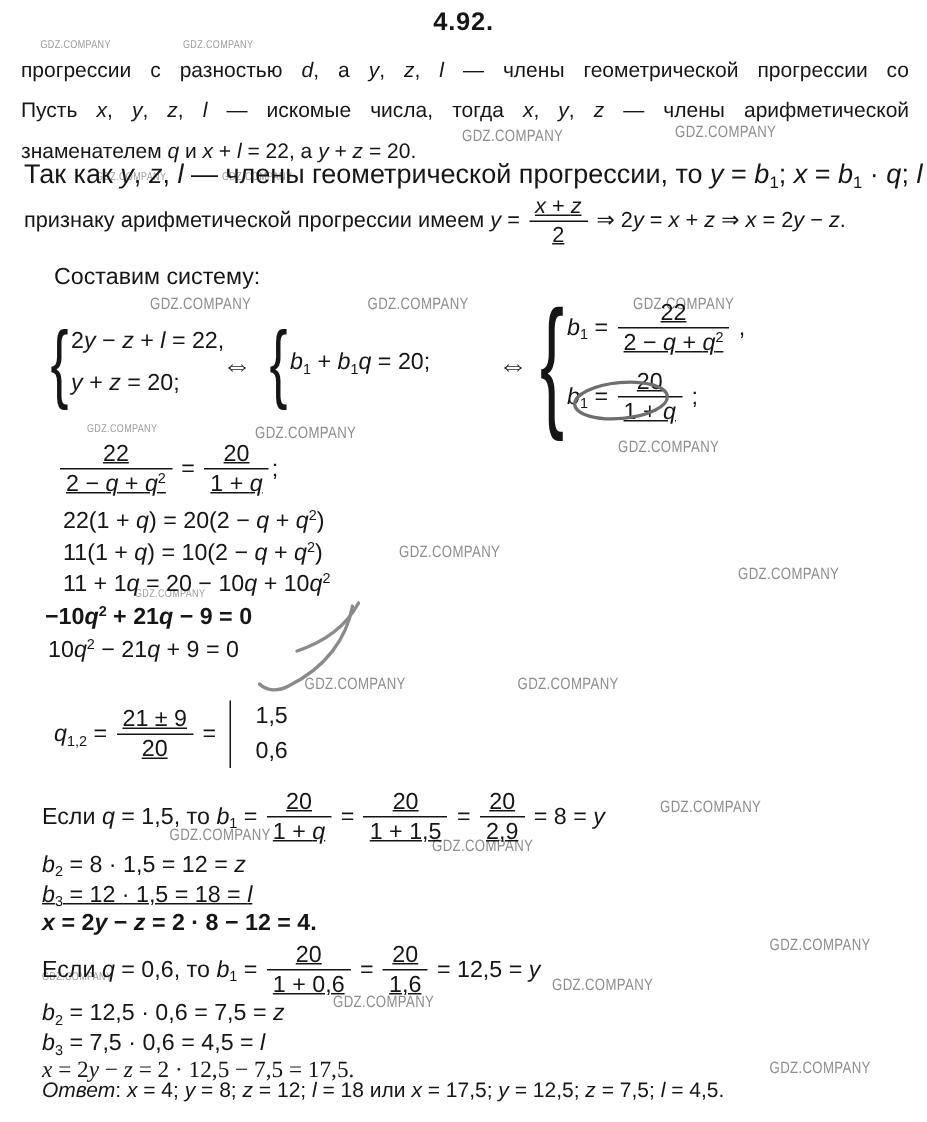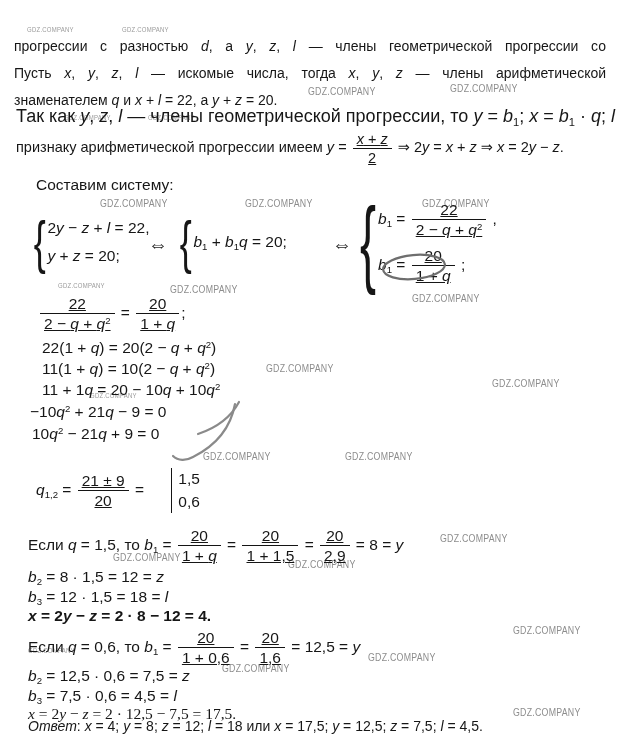--- a/index.html
+++ b/index.html
@@ -12,21 +12,21 @@
   sub { font-size:0.62em; vertical-align:-0.32em; line-height:0; }
   sup { font-size:0.62em; vertical-align:0.55em; line-height:0; }
   .title { top:5px; left:0; width:618px; text-align:center; font-size:17px; font-weight:bold; letter-spacing:0.5px; }
   .para { left:14px; top:33px; width:592px; font-size:14px; line-height:27px; }
   .para .justify { text-align:justify; text-align-last:justify; }
   .mathline { white-space:nowrap; font-size:15.5px; line-height:20px; }
   .tall { line-height:46px; }
   .frac { display:inline-block; vertical-align:middle; text-align:center; margin:0 2px; }
   .frac .num, .frac .den { display:block; padding:0 4px; line-height:1.25;text-decoration:underline; }
   .frac .den { border-top:1.6px solid #141414; }
-  .cases { display:inline-flex; flex-direction:column; vertical-align:middle; border-left:1.8px solid #141414; padding-left:6px; margin-left:23px; line-height:1.45; text-align:left; }
+  .cases { display:inline-flex; flex-direction:column; vertical-align:middle; border-left:1.8px solid #141414; padding-left:16px; margin-left:5px; line-height:1.45; text-align:left; }
   .sys { display:flex; align-items:center; }
   .sys-lines { display:flex; flex-direction:column; }
   .sys-lines .mathline { line-height:28px; }
   .sys-lines .tall { line-height:46px; }
   .brace { display:inline-block; font-weight:300; line-height:0.95; transform-origin:center; }
   .brace-sm { font-size:58px; transform:scaleX(0.62); margin-right:-2px; }
   .brace-lg { font-size:96px; transform:scaleX(0.5); margin-right:-6px; }
   .iff { font-size:20px; color:#1d1d1d; }
   .wm { position:absolute; color:#8d8d8d; font-size:11px; letter-spacing:0.3px;
         transform:scaleX(0.8); transform-origin:left top; white-space:nowrap; z-index:1; }
@@ -60,20 +60,21 @@
       <div class="wm" style="left: 440px; top: 532px;">GDZ.COMPANY</div>
       <div class="wm" style="left: 113px; top: 551px;">GDZ.COMPANY</div>
       <div class="wm" style="left: 288px; top: 558px;">GDZ.COMPANY</div>
       <div class="wm" style="left: 513px; top: 624px;">GDZ.COMPANY</div>
       <div class="wm wm-s" style="left: 28px; top: 646px;">GDZ.COMPANY</div>
       <div class="wm" style="left: 368px; top: 651px;">GDZ.COMPANY</div>
       <div class="wm" style="left: 222px; top: 662px;">GDZ.COMPANY</div>
       <div class="wm" style="left: 513px; top: 706px;">GDZ.COMPANY</div>
     </div>
 
+  <div class="abs title txt">4.92.</div>
 
   <div class="abs para txt">
     <div class="justify">прогрессии с разностью <i>d</i>, а <i>y</i>, <i>z</i>, <i>l</i> — члены геометрической прогрессии со</div>
     <div class="justify">Пусть <i>x</i>, <i>y</i>, <i>z</i>, <i>l</i> — искомые числа, тогда <i>x</i>, <i>y</i>, <i>z</i> — члены арифметической</div>
     <div>знаменателем <i>q</i> и <i>x</i> + <i>l</i> = 22, а <i>y</i> + <i>z</i> = 20.</div>
   </div>
 
   <div class="abs mathline txt" style="left: 16px; top: 106px; font-size: 18px; display: inline-block; white-space: nowrap;">Так как <i>y</i>, <i>z</i>, <i>l</i> — члены геометрической прогрессии, то <i>y</i> = <i>b</i><sub>1</sub>; <i>x</i> = <i>b</i><sub>1</sub> · <i>q</i>; <i>l</i> = <i>b</i><sub>1</sub> · <i>q</i><sup>2</sup>. По</div>
 
   <div class="abs mathline tall txt" style="left: 16px; top: 124px; font-size: 14.5px; display: inline-block; white-space: nowrap;">признаку арифметической прогрессии имеем <i>y</i> = <span class="frac"><span class="num"><i>x</i> + <i>z</i></span><span class="den">2</span></span> ⇒ 2<i>y</i> = <i>x</i> + <i>z</i> ⇒ <i>x</i> = 2<i>y</i> − <i>z</i>.</div>
@@ -104,30 +105,30 @@
     <div class="sys-lines">
       <div class="mathline tall"><i>b</i><sub>1</sub> = <span class="frac"><span class="num">22</span><span class="den">2 − <i>q</i> + <i>q</i><sup>2</sup></span></span> ,</div>
       <div class="mathline tall"><i>b</i><sub>1</sub> = <span class="frac"><span class="num">20</span><span class="den">1 + <i>q</i></span></span> ;</div>
     </div>
   </div>
 
   <div class="abs mathline tall txt" style="left:38px; top:290px;"><span class="frac"><span class="num">22</span><span class="den">2 − <i>q</i> + <i>q</i><sup>2</sup></span></span> = <span class="frac"><span class="num">20</span><span class="den">1 + <i>q</i></span></span>;</div>
   <div class="abs mathline txt" style="left:42px; top:338px;">22(1 + <i>q</i>) = 20(2 − <i>q</i> + <i>q</i><sup>2</sup>)</div>
   <div class="abs mathline txt" style="left:42px; top:359px;">11(1 + <i>q</i>) = 10(2 − <i>q</i> + <i>q</i><sup>2</sup>)</div>
   <div class="abs mathline txt" style="left:42px; top:380px;">11 + 1<i>q</i> = 20 − 10<i>q</i> + 10<i>q</i><sup>2</sup></div>
-  <div class="abs mathline txt" style="left:30px; top:402px;">−10<i>q</i><sup>2</sup> + 21<i>q</i> − 9 = 0</div>
+  <div class="abs mathline txt" style="left:30px; top:402px;font-weight:bold;">−10<i>q</i><sup>2</sup> + 21<i>q</i> − 9 = 0</div>
   <div class="abs mathline txt" style="left:32px; top:424px;">10<i>q</i><sup>2</sup> − 21<i>q</i> + 9 = 0</div>
   <div class="abs mathline txt" style="left:36px; top:464px; line-height:52px;"><i>q</i><sub>1,2</sub> = <span class="frac"><span class="num">21 ± 9</span><span class="den">20</span></span> = <span class="cases">
         <span>1,5</span>
         <span>0,6</span>
       </span></div>
 
   <div class="abs mathline tall txt" style="left:28px; top:522px;">Если <i>q</i> = 1,5, то <i>b</i><sub>1</sub> = <span class="frac"><span class="num">20</span><span class="den">1 + <i>q</i></span></span> = <span class="frac"><span class="num">20</span><span class="den">1 + 1,5</span></span> = <span class="frac"><span class="num">20</span><span class="den">2,9</span></span> = 8 = <i>y</i></div>
   <div class="abs mathline txt" style="left:28px; top:567px;"><i>b</i><sub>2</sub> = 8 · 1,5 = 12 = <i>z</i></div>
-  <div class="abs mathline txt" style="left:28px; top:587px;"><i>b</i><sub>3</sub> = 12 · 1,5 = 18 = <i>l</i></div>
+  <div class="abs mathline txt" style="left:28px; top:587px;text-decoration:underline;"><i>b</i><sub>3</sub> = 12 · 1,5 = 18 = <i>l</i></div>
   <div class="abs mathline txt" style="left:28px; top:606px;font-weight:bold;"><i>x</i> = 2<i>y</i> − <i>z</i> = 2 · 8 − 12 = 4.</div>
 
   <div class="abs mathline tall txt" style="left:28px; top:624px;">Если <i>q</i> = 0,6, то <i>b</i><sub>1</sub> = <span class="frac"><span class="num">20</span><span class="den">1 + 0,6</span></span> = <span class="frac"><span class="num">20</span><span class="den">1,6</span></span> = 12,5 = <i>y</i></div>
   <div class="abs mathline txt" style="left:28px; top:666px;"><i>b</i><sub>2</sub> = 12,5 · 0,6 = 7,5 = <i>z</i></div>
   <div class="abs mathline txt" style="left:28px; top:686px;"><i>b</i><sub>3</sub> = 7,5 · 0,6 = 4,5 = <i>l</i></div>
   <div class="abs mathline txt" style="left:28px; top:704px;font-family:Liberation Serif, serif;"><i>x</i> = 2<i>y</i> − <i>z</i> = 2 · 12,5 − 7,5 = 17,5.</div>
 
   <div class="abs mathline txt" style="left: 28px; top: 716px; font-size: 14px; display: inline-block; white-space: nowrap;"><i>Ответ</i>: <i>x</i> = 4; <i>y</i> = 8; <i>z</i> = 12; <i>l</i> = 18 или <i>x</i> = 17,5; <i>y</i> = 12,5; <i>z</i> = 7,5; <i>l</i> = 4,5.</div>
 
   <svg class="pen" width="618" height="748" viewBox="0 0 618 748">

